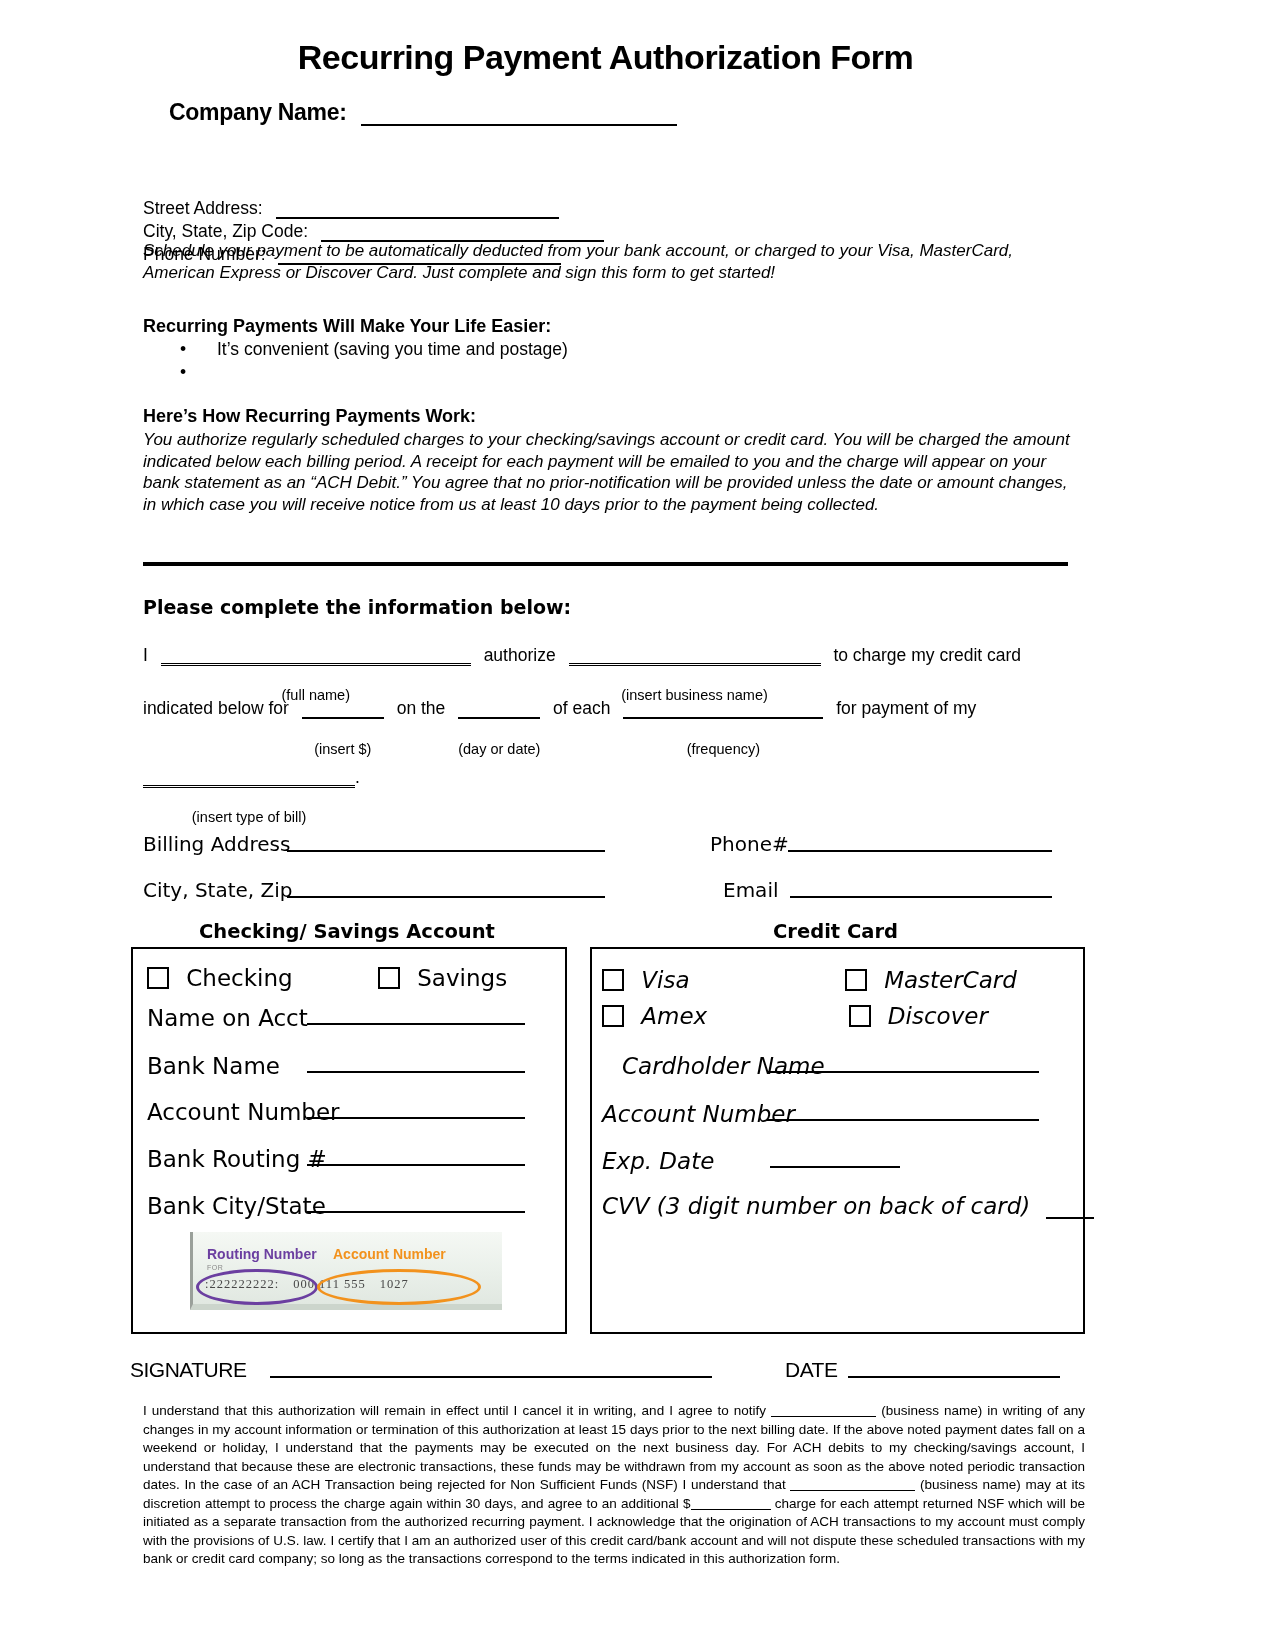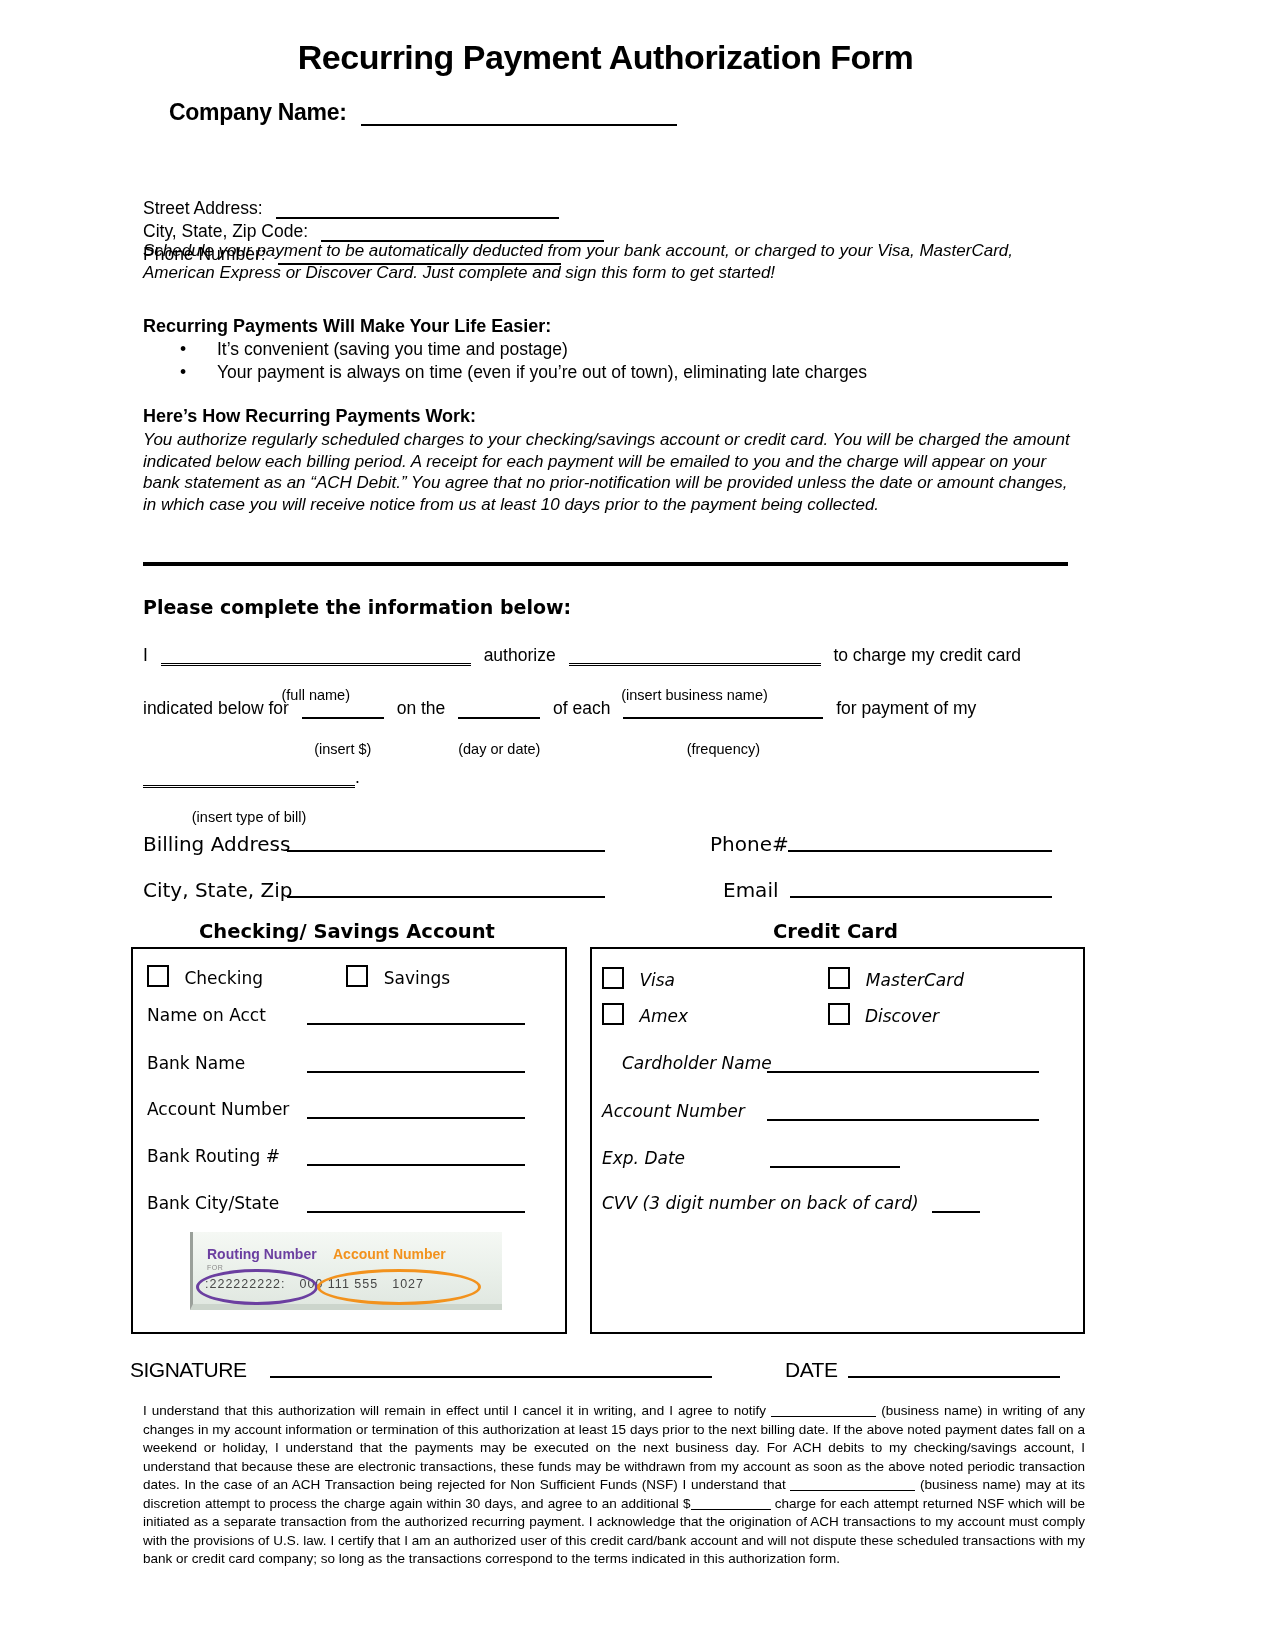--- a/index.html
+++ b/index.html
@@ -19,28 +19,28 @@
   .sentence{font-size:17.5px;}
   .blank{display:inline-block;height:1em;border-bottom:2px solid #000;vertical-align:bottom;}
   .fill{display:inline-block;position:relative;height:1.15em;vertical-align:bottom;border-bottom:3px double #000;}
   .fill.single{border-bottom:2px solid #000;}
   .hint{position:absolute;top:calc(100% + 3px);left:0;width:100%;text-align:center;
         font-size:14.5px;font-weight:normal;white-space:nowrap;margin-top:21px;}
   .vfont{font-family:"DejaVu Sans",sans-serif;font-size:20px;}
   .sec-head{font-family:"DejaVu Sans",sans-serif;font-size:19.5px;font-weight:bold;text-align:center;}
   .box{position:absolute;top:947px;height:383px;border:2px solid #000;background:#fff;}
   .cb{display:inline-block;width:18px;height:18px;border:2.5px solid #000;vertical-align:-3px;margin-right:10px;}
-  .frow{position:absolute;white-space:nowrap;font-family:"DejaVu Sans",sans-serif;font-size:17px;text-align:right;}
+  .frow{position:absolute;white-space:nowrap;font-family:"DejaVu Sans",sans-serif;font-size:23px;text-align:right;}
   .check{position:absolute;left:57px;top:283px;width:309px;height:72px;
          background:linear-gradient(180deg,#f5f8f4 0%,#eaf0ea 55%,#e1e8e1 100%);
          border-left:3px solid #9aa09a;border-bottom:6px solid #ccd5cc;}
   .check .r-label{position:absolute;left:14px;top:14px;font-size:14px;font-weight:600;color:#6b3fa0;}
   .check .a-label{position:absolute;left:140px;top:14px;font-size:14px;font-weight:600;color:#f2921d;}
   .check .for-label{position:absolute;left:14px;top:32px;font-size:7px;color:#8a8a8a;letter-spacing:0.5px;}
-  .check .micr{position:absolute;left:12px;top:45px;font-family:Liberation Sans, sans-serif;
+  .check .micr{position:absolute;left:12px;top:45px;font-family:Liberation Serif, serif;
                font-size:12.5px;letter-spacing:1px;color:#474747;display:flex;gap:14px;}
   .ell{position:absolute;border-radius:50%;}
   .ell.purple{left:3px;top:37px;width:116px;height:30px;border:3px solid #6b3fa0;}
   .ell.orange{left:124px;top:37px;width:158px;height:30px;border:3px solid #f2921d;}
   .sig-label{font-size:21px;letter-spacing:-0.5px;}
   .fine-print{position:absolute;left:143px;top:1402px;width:942px;font-size:13.5px;line-height:18.5px;
               text-align:justify;white-space:normal;}
   .fp-blank{display:inline-block;height:12px;border-bottom:1.5px solid #000;transform:translateY(2px);}
 </style>
 </head>
@@ -70,21 +70,20 @@
   <div class="para" style="top:240px;">Schedule your payment to be automatically deducted from your bank account, or charged to your Visa, MasterCard, American Express or Discover Card.  Just complete and sign this form to get started!</div>
 
   <div class="abs bold-head" style="left:143px;top:316px;">Recurring Payments Will Make Your Life Easier:</div>
   <div class="bullets">
     <div class="bullet-row">
       <span class="bullet-dot">•</span>
       <span>It’s convenient (saving you time and postage)</span>
     </div>
     <div class="bullet-row">
       <span class="bullet-dot">•</span>
-      <span>Your payment is always on time (even if you’re out of town), eliminating late charges</span>
     </div>
   </div>
 
   <div class="abs bold-head" style="left:143px;top:406px;">Here’s How Recurring Payments Work:</div>
   <div class="para" style="top:429px;">You authorize regularly scheduled charges to your checking/savings account or credit card.  You will be charged the amount indicated below each billing period.  A receipt for each payment will be emailed to you and the charge will appear on your bank statement as an “ACH Debit.”  You agree that no prior-notification will be provided unless the date or amount changes, in which case you will receive notice from us at least 10 days prior to the payment being collected.</div>
 
   <div class="abs divider"></div>
 
   <div class="abs complete-head">Please complete the information below:</div>
 

